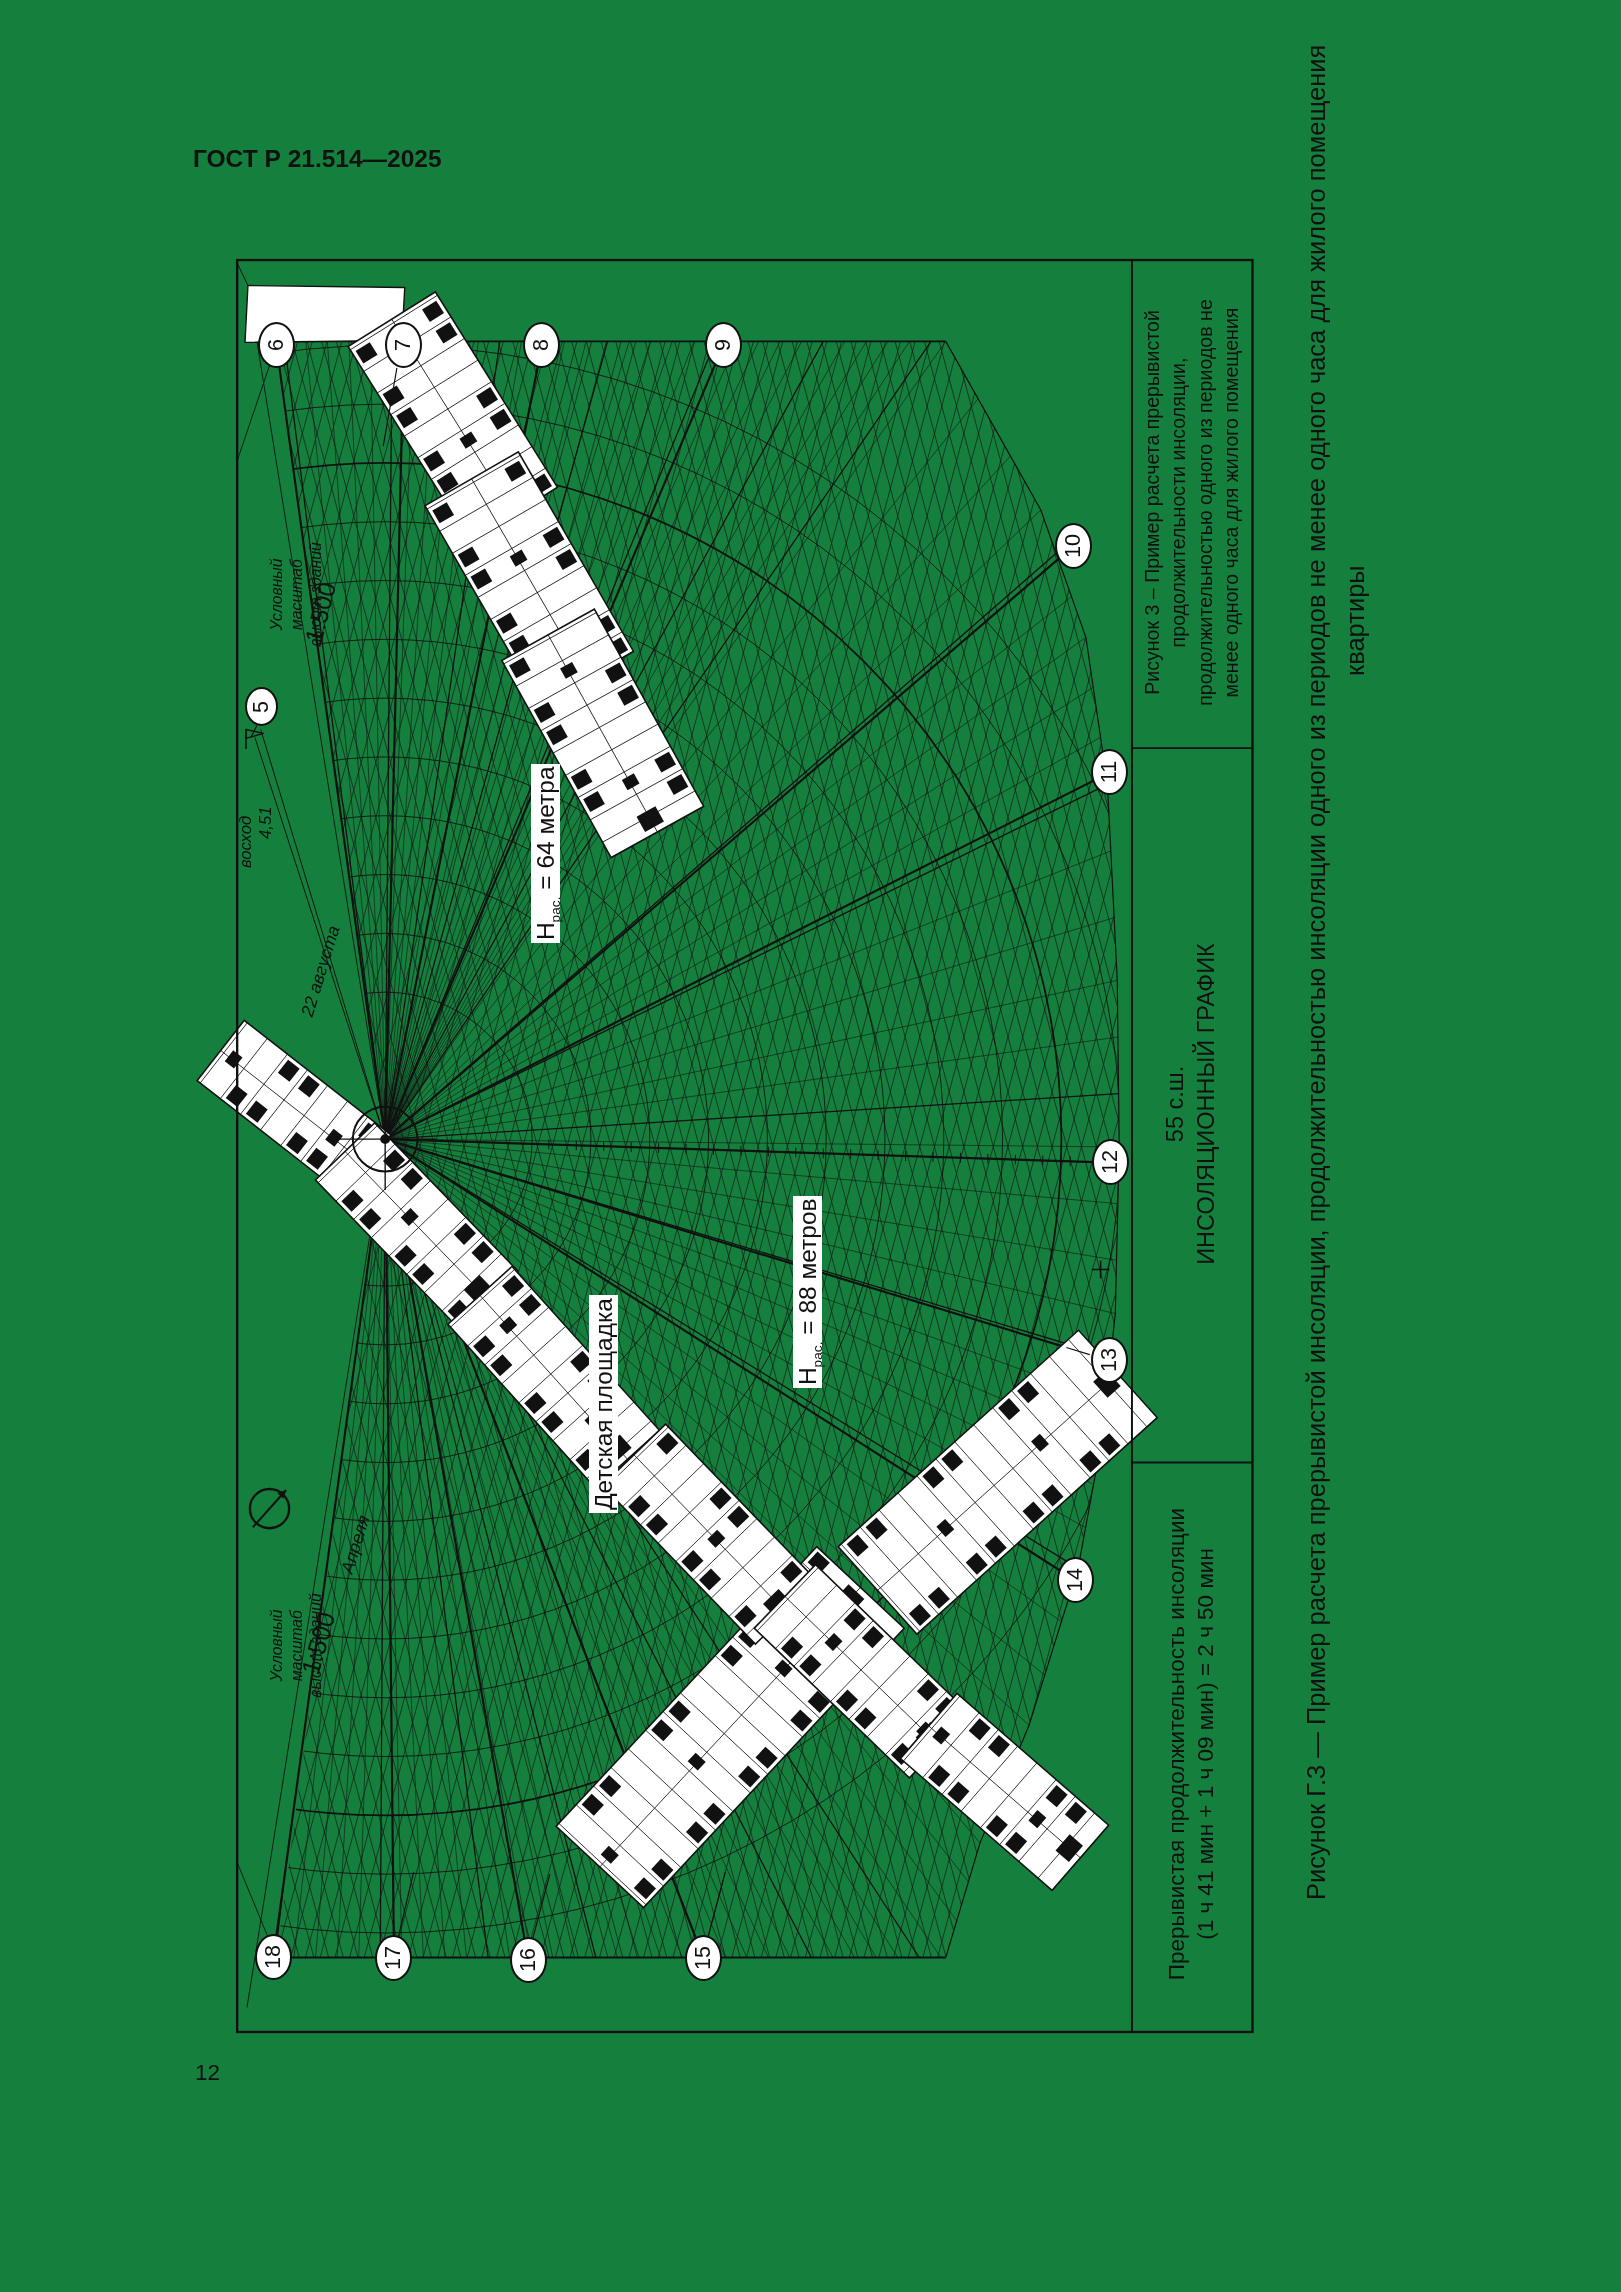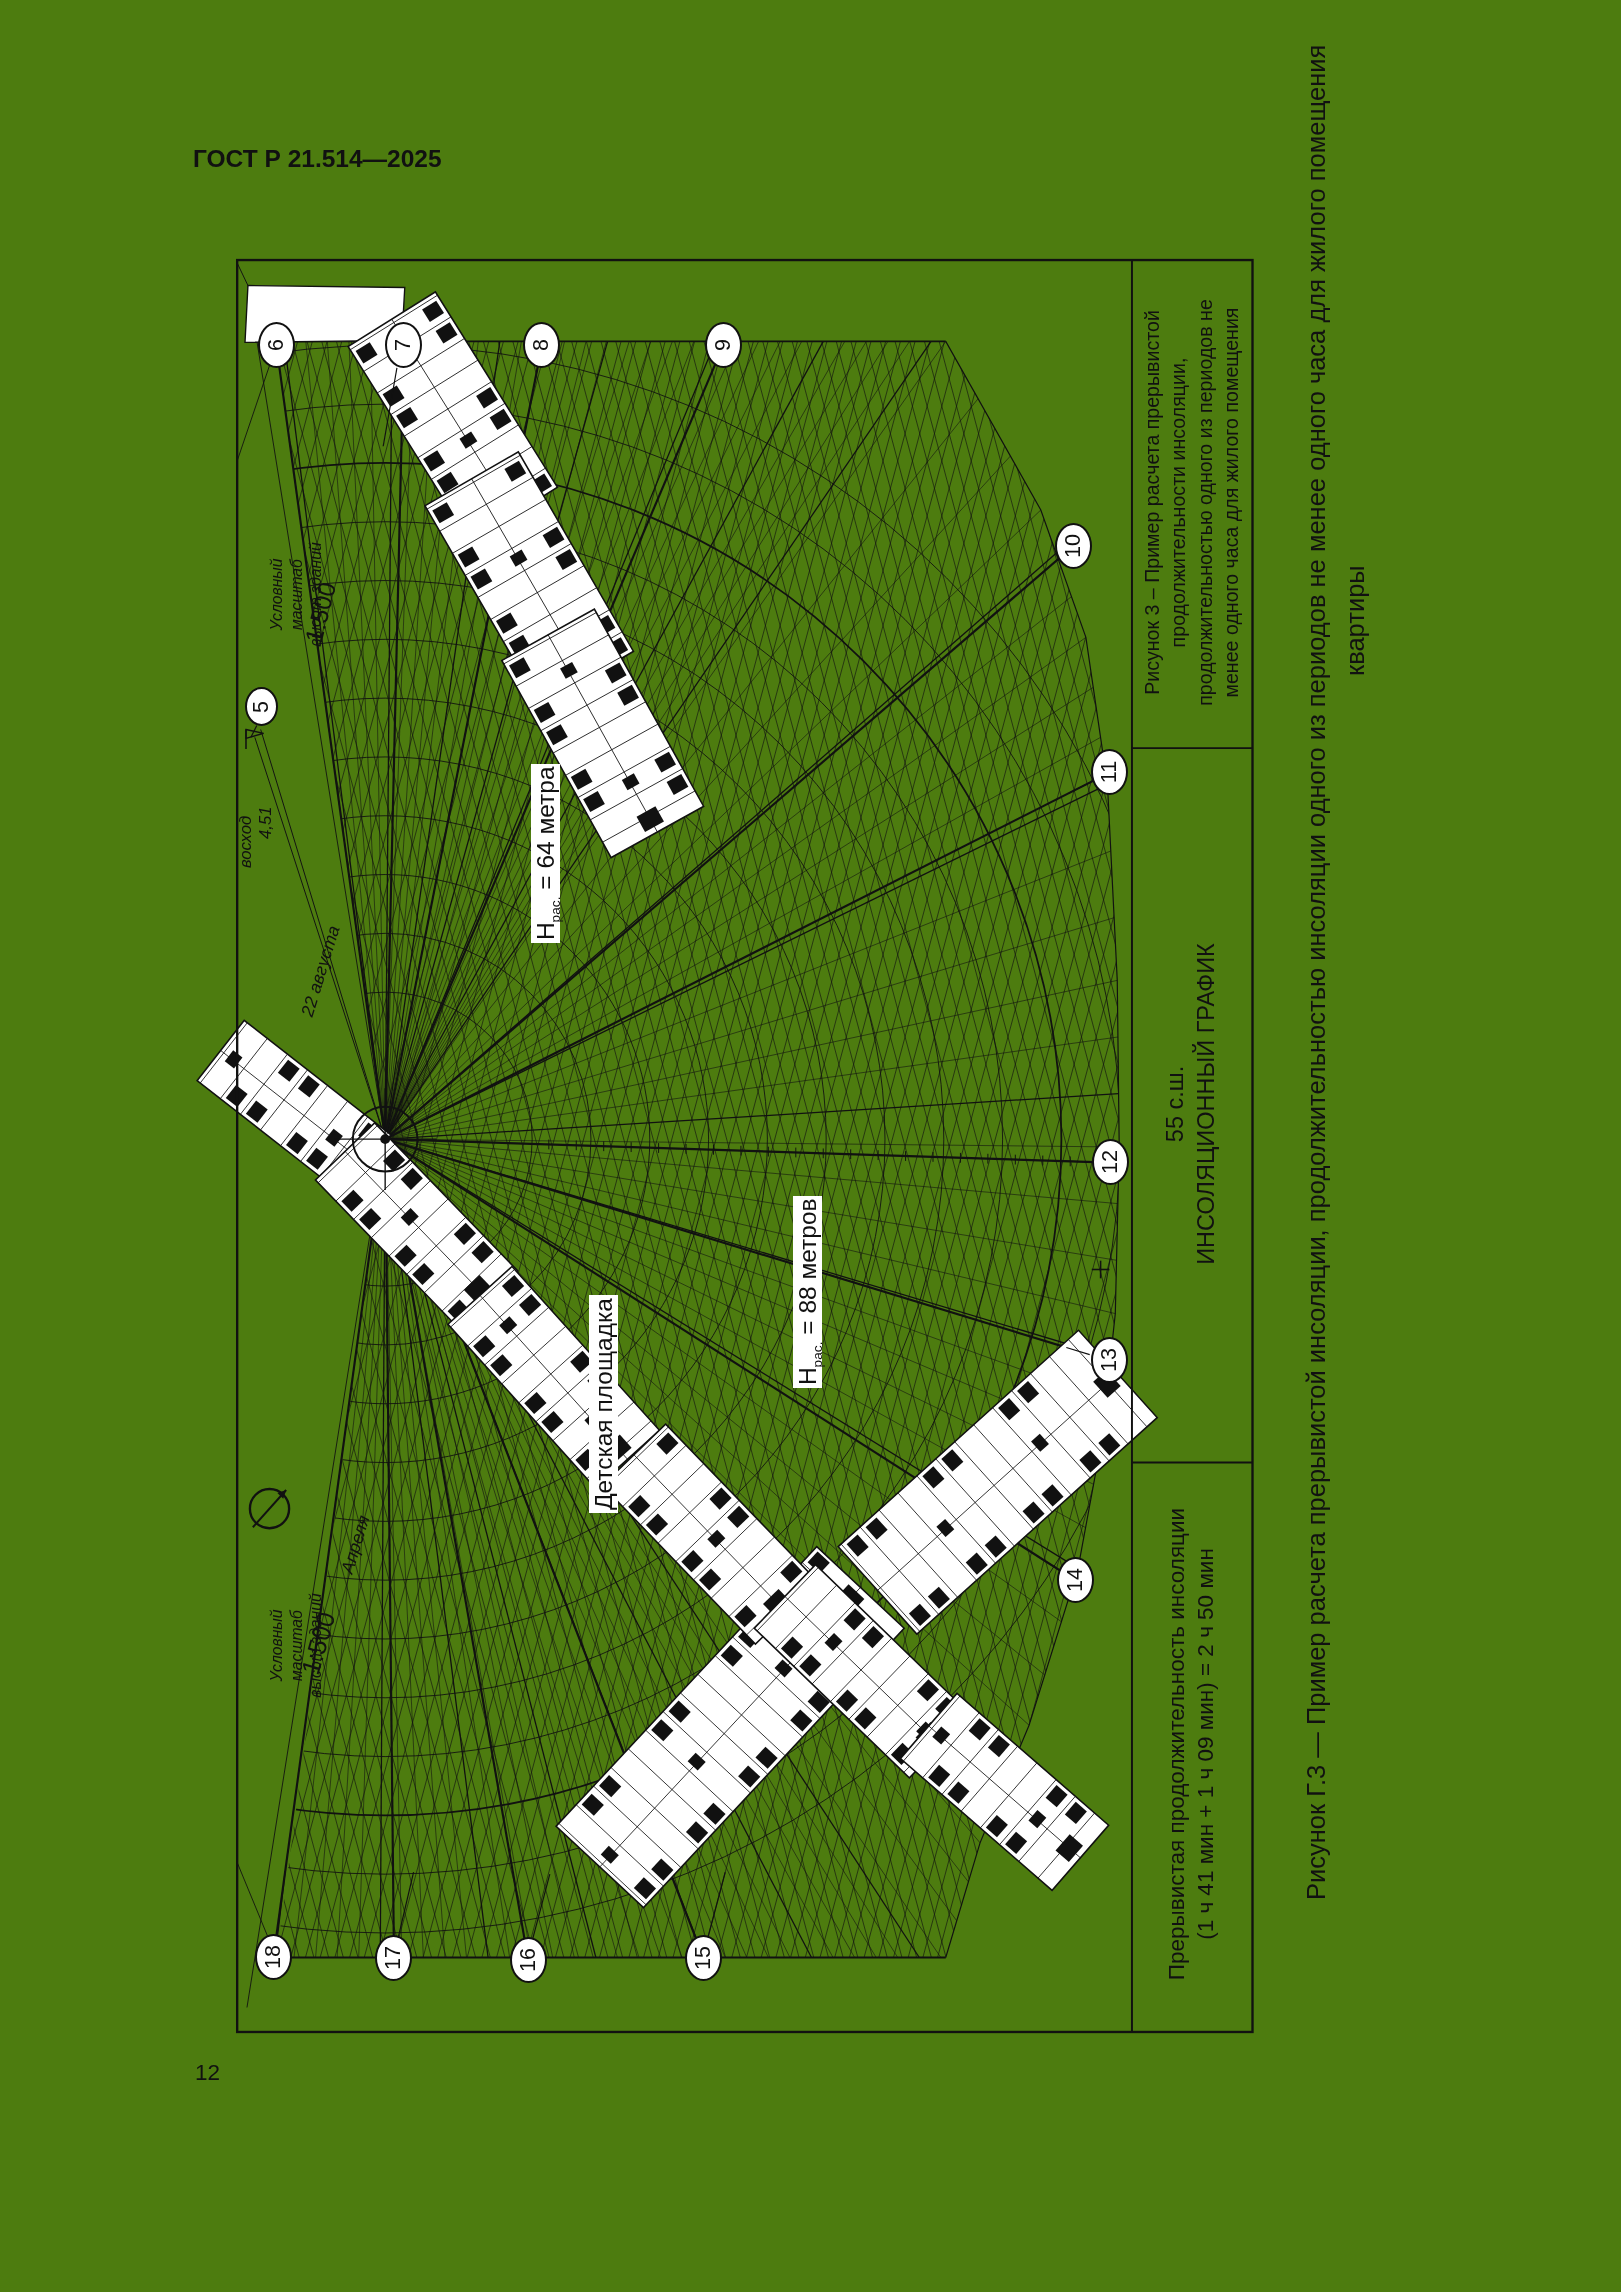--- a/index.html
+++ b/index.html
@@ -1,16 +1,16 @@
 <!DOCTYPE html>
 <html><head>
 <meta charset="utf-8">
 <style>
   html,body{margin:0;padding:0;background:#e8e8e8;}
-  #page{position:relative;width:1621px;height:2293px;background:#4d7c0f;overflow:hidden;
+  #page{position:relative;width:1621px;height:2293px;background:#15803d;overflow:hidden;
         font-family:"Liberation Sans",sans-serif;color:#111;}
   #chart-svg{position:absolute;left:0;top:0;width:1621px;height:2293px;}
   .ht{position:absolute;white-space:nowrap;}
   .vt{position:absolute;transform-origin:0 0;transform:rotate(-90deg);white-space:nowrap;}
   .vtb{position:absolute;transform-origin:0 0;transform:rotate(-90deg);text-align:center;}
   .wbg{background:#fff;padding:1px 2.9px;}
   .it{font-style:italic;}
   .hour-circle{position:absolute;box-sizing:border-box;border:2.9px solid #111;border-radius:50%;
         background:#fff;display:flex;align-items:center;justify-content:center;z-index:3;}
   .hour-circle span{transform:rotate(-90deg);font-size:21.6px;color:#111;}

